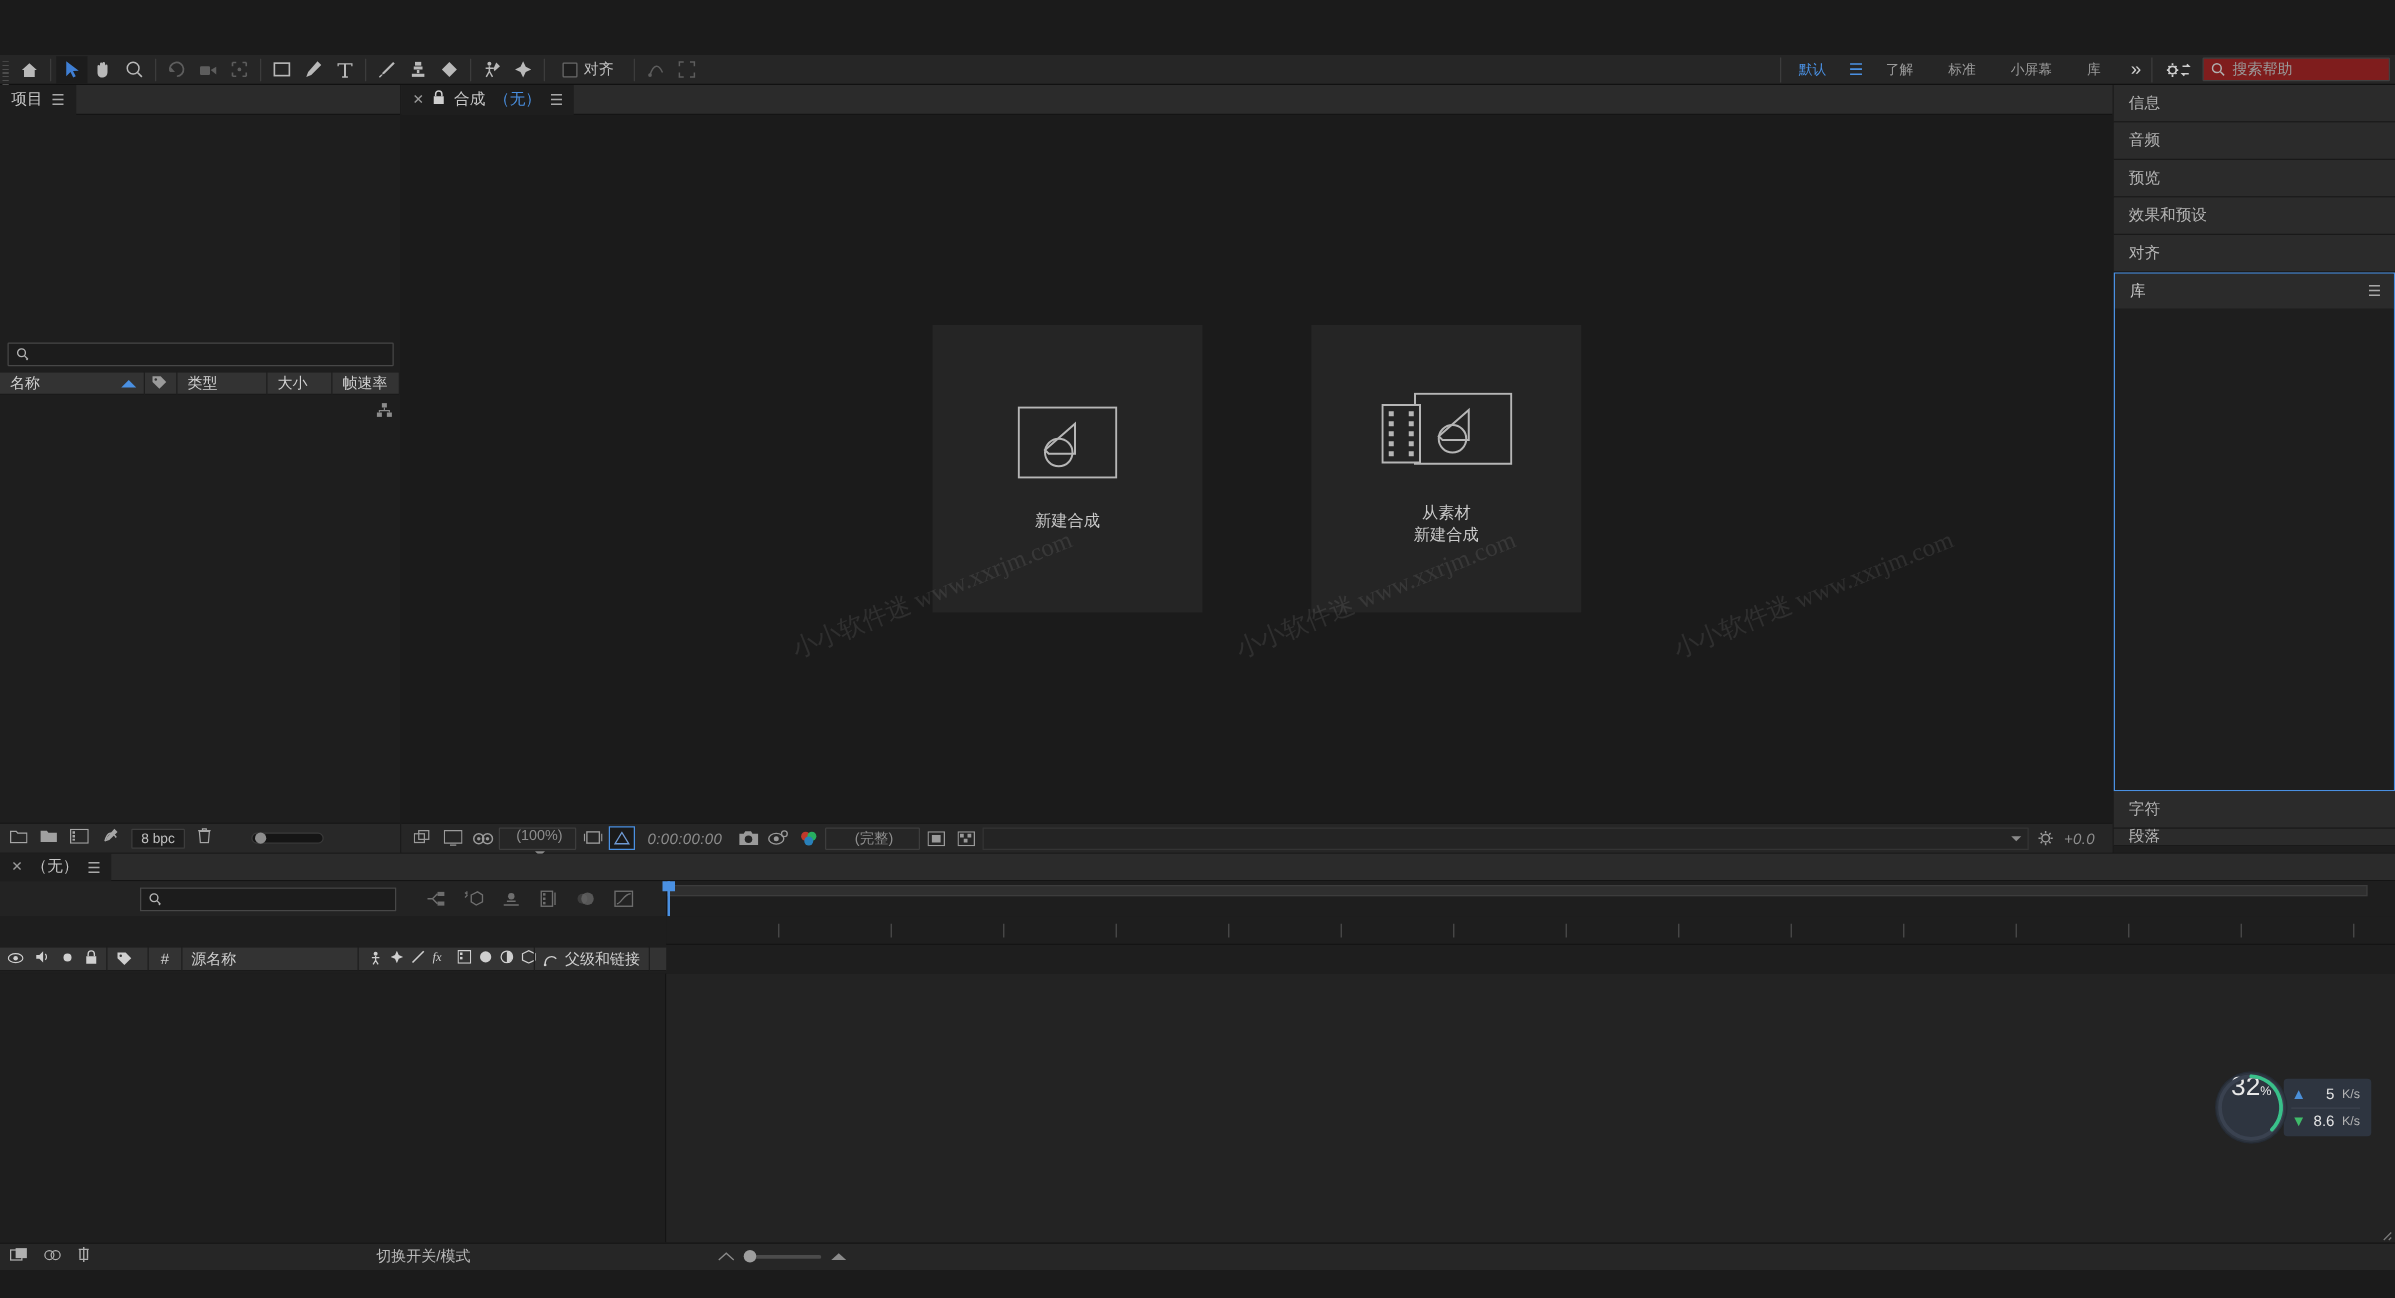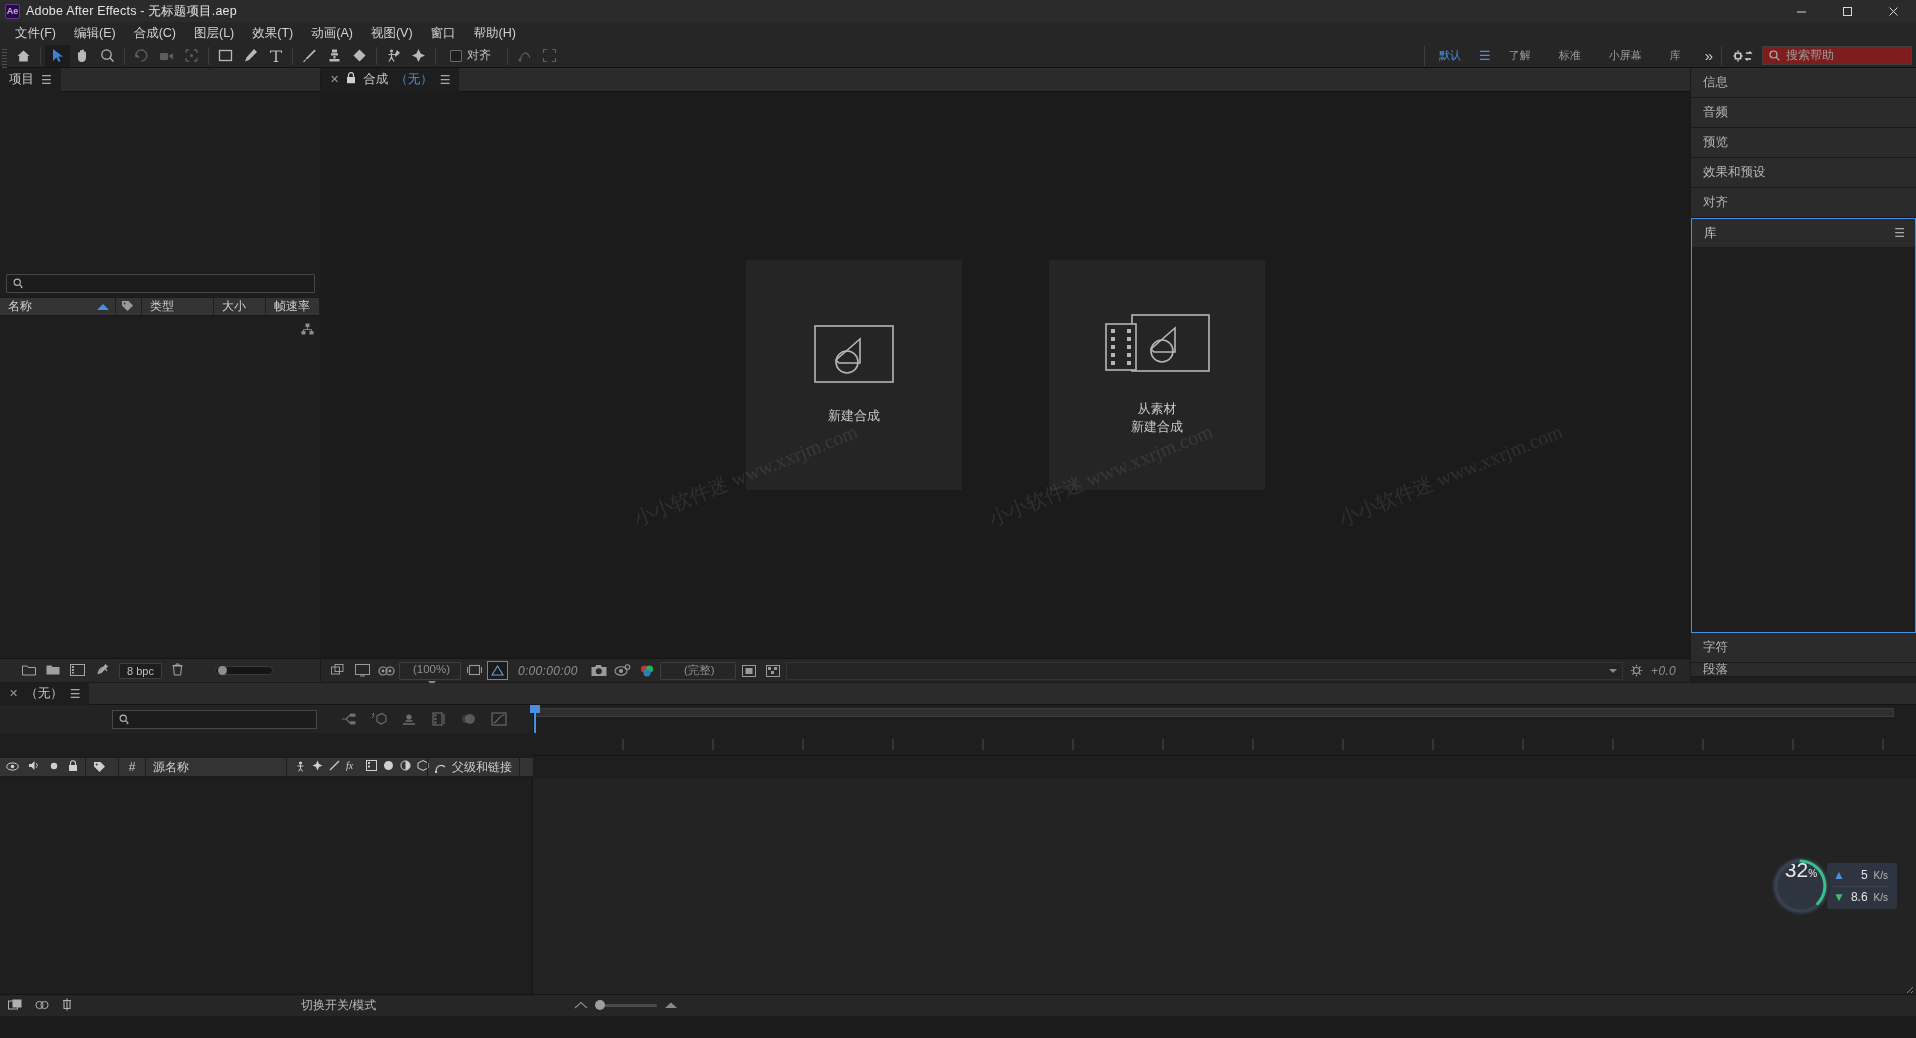--- a/index.html
+++ b/index.html
@@ -112,21 +112,21 @@
   .colhdr .c { display:flex; align-items:center; justify-content:flex-start; gap:5px;
     border-right: 1px solid #1e1e1e; padding-left: 8px; height:19px; }
   .sort-arrow {
     width: 0; height: 0; border-left: 6px solid transparent; border-right: 6px solid transparent;
     border-bottom: 6px solid #4a90e2; margin-left: auto; margin-right: 6px;
   }
   .proj-list { flex: 1; background: #1e1e1e; position: relative; }
   .proj-footer {
     position: absolute; bottom: 0; left: 0; width: 100%; height: 24px;
     background: #282828; border-top: 1px solid #141414;
-    display: flex; align-items: center; gap: 10px; padding: 0 22px;
+    display: flex; align-items: center; gap: 10px; padding: 0 8px;
   }
   .bpc {
     font-size: 11px; color: #c0c0c0; background: #1e1e1e; border:1px solid #3d3d3d;
     padding: 1px 7px; border-radius: 1px;
   }
   .slider-track {
     width: 58px; height: 9px; background: #151515; border:1px solid #3a3a3a; border-radius: 5px;
     position: relative; margin-left: 22px;
   }
   .slider-knob {
@@ -246,54 +246,21 @@
   
   .resize-handle {
     position:absolute; right: 2px; bottom: 2px; width: 12px; height: 12px; color:#6b6b6b;
   }
 </style>
 </head>
 <body>
 
 <div id="app">
 
-  <div class="titlebar">
-    <div class="ae-logo">Ae</div>
-    <div class="title-text">Adobe After Effects - 无标题项目.aep</div>
-    <div class="win-btns">
-      <div class="win-btn">
-        <svg width="11" height="11" viewBox="0 0 11 11">
-            <line x1="1" y1="6" x2="10" y2="6" stroke="currentColor" stroke-width="1"></line>
-          </svg>
-      </div>
-      <div class="win-btn">
-        <svg width="11" height="11" viewBox="0 0 11 11">
-            <rect x="1.5" y="1.5" width="8" height="8" fill="none" stroke="currentColor" stroke-width="1"></rect>
-          </svg>
-      </div>
-      <div class="win-btn close">
-        <svg width="11" height="11" viewBox="0 0 11 11">
-            <line x1="1.5" y1="1.5" x2="9.5" y2="9.5" stroke="currentColor" stroke-width="1"></line>
-            <line x1="9.5" y1="1.5" x2="1.5" y2="9.5" stroke="currentColor" stroke-width="1"></line>
-          </svg>
-      </div>
-    </div>
-  </div>
-
-  <div class="menubar">
-    <div class="menu-item">文件(F)</div>
-    <div class="menu-item">编辑(E)</div>
-    <div class="menu-item">合成(C)</div>
-    <div class="menu-item">图层(L)</div>
-    <div class="menu-item">效果(T)</div>
-    <div class="menu-item">动画(A)</div>
-    <div class="menu-item">视图(V)</div>
-    <div class="menu-item">窗口</div>
-    <div class="menu-item">帮助(H)</div>
-  </div>
+
 
   <div class="toolbar">
     <div class="grip"></div>
 
     <div class="tool">
       <svg width="15" height="14" viewBox="0 0 15 14">
           <path d="M7.5 1.5 L13.5 7 L11.8 7 L11.8 12.5 L3.2 12.5 L3.2 7 L1.5 7 Z" fill="currentColor"></path>
         </svg>
     </div>
     <div class="tsep"></div>

